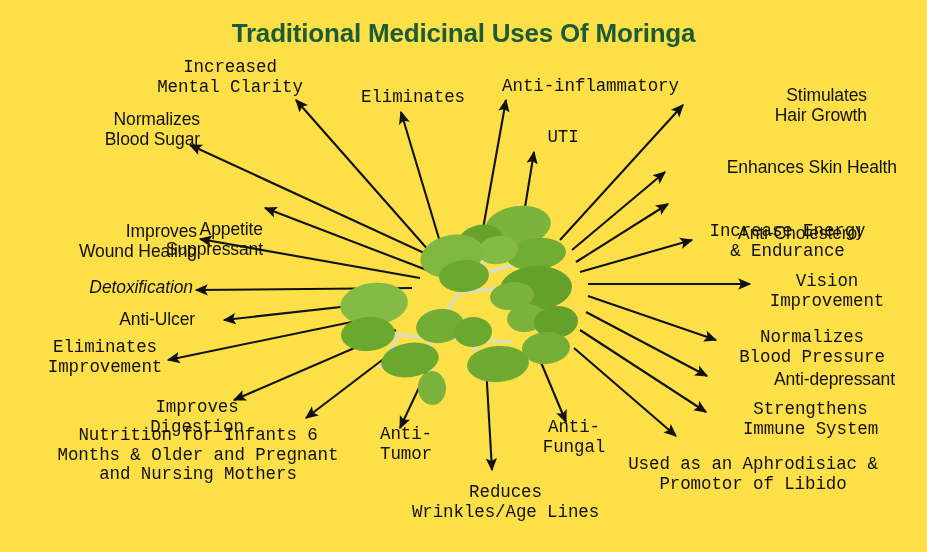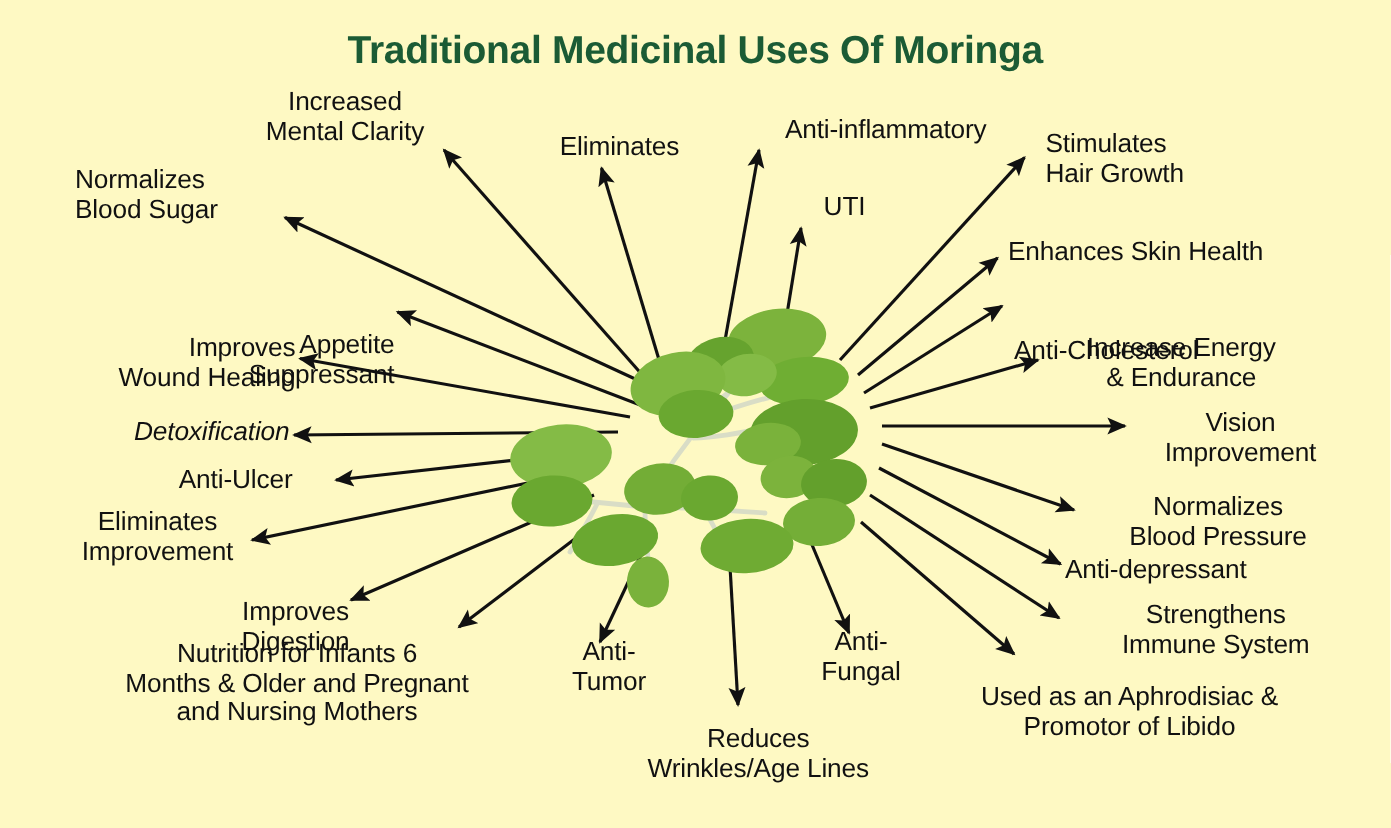--- a/index.html
+++ b/index.html
@@ -4,21 +4,21 @@
 <style>
   html,body{margin:0;padding:0;background:#ffffff;}
   body{
     font-family:"Liberation Sans", sans-serif;
     -webkit-font-smoothing:none;
   }
   #canvas{
     position:relative;
     width:927px;
     height:552px;
-    background:#fef9c3;
+    background:#fde047;
     overflow:hidden;
   }
   #title{
     position:absolute;
     left:0; right:0;
     top:18px;
     text-align:center;
     font-size:26px;
     font-weight:bold;
     color:#1b5b35;
@@ -28,22 +28,22 @@
   .lbl{
     position:absolute;
     font-size:17.5px;
     color:#111111;
     line-height:1.12;
     white-space:pre-line;
     font-weight:500;
     letter-spacing:-0.1px;
   }
   .lbl.r{ text-align:right; }
-  .lbl.l{ text-align:left; }
-  .lbl.c{ text-align:center; }
+  .lbl.l{ text-align:right; }
+  .lbl.c{ text-align:center;font-family:Liberation Mono, monospace; }
   #arrows{
     position:absolute;
     left:0; top:0;
     width:927px; height:552px;
     pointer-events:none;
   }
   #plant{
     position:absolute;
     left:330px; top:196px;
     width:290px; height:215px;

